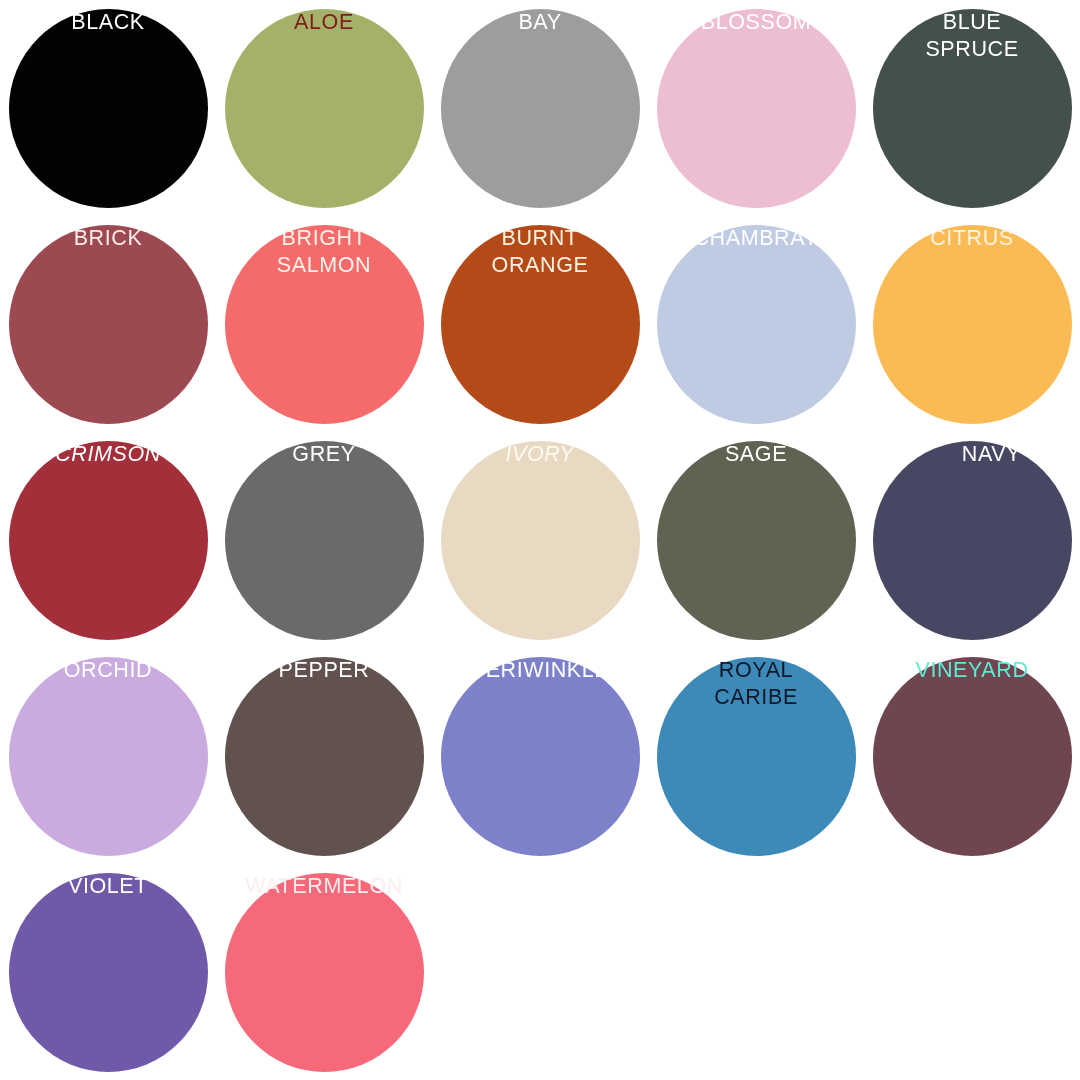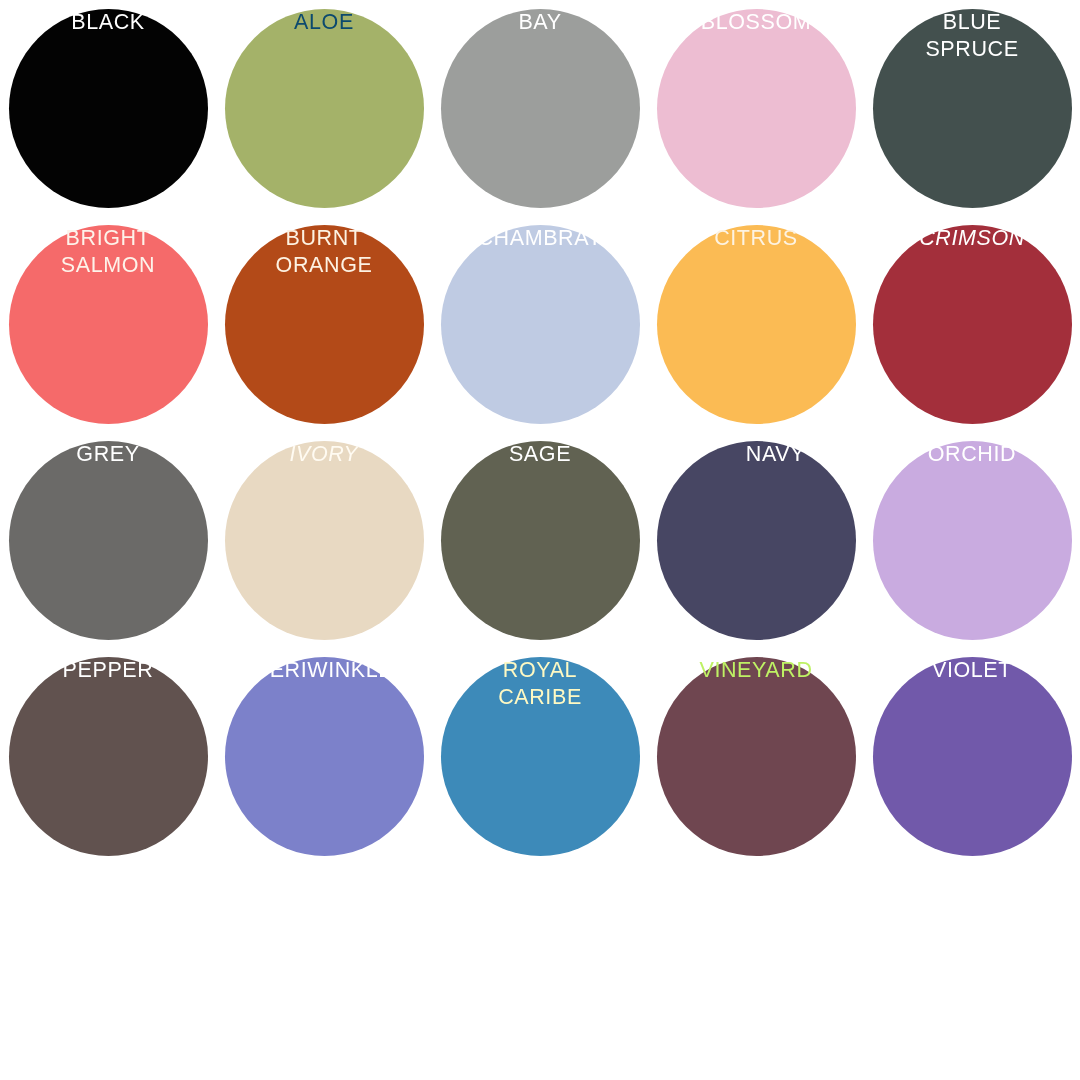--- a/index.html
+++ b/index.html
@@ -54,37 +54,42 @@
 <body>
 
 <div id="swatch-grid" style="background: rgb(255, 255, 255); grid-template-columns: repeat(5, 1fr); grid-template-rows: repeat(5, 1fr);">
     <div class="swatch-cell">
       <div class="swatch-circle" style="background: rgb(3, 3, 3);">
         <span class="swatch-label" style="color: rgb(255, 255, 255);">BLACK</span>
       </div>
     </div>
     <div class="swatch-cell">
       <div class="swatch-circle" style="background: rgb(164, 178, 105);">
-        <span class="swatch-label" style="color: #0c4a6e;">ALOE</span>
+        <span class="swatch-label" style="color: #7f1d1d;">ALOE</span>
       </div>
     </div>
     <div class="swatch-cell">
       <div class="swatch-circle" style="background: rgb(156, 158, 156);">
         <span class="swatch-label" style="color: rgb(255, 255, 255);">BAY</span>
       </div>
     </div>
     <div class="swatch-cell">
       <div class="swatch-circle" style="background: rgb(237, 189, 210);">
         <span class="swatch-label" style="color: rgb(255, 255, 255);">BLOSSOM</span>
       </div>
     </div>
     <div class="swatch-cell">
       <div class="swatch-circle" style="background: rgb(67, 80, 78);">
         <span class="swatch-label" style="color: rgb(255, 255, 255);">BLUE
 SPRUCE</span>
+      </div>
+    </div>
+    <div class="swatch-cell">
+      <div class="swatch-circle" style="background: rgb(157, 73, 81);">
+        <span class="swatch-label" style="color: rgb(251, 237, 235);">BRICK</span>
       </div>
     </div>
     <div class="swatch-cell">
       <div class="swatch-circle" style="background: rgb(245, 106, 106);">
         <span class="swatch-label" style="color: rgb(253, 243, 234);">BRIGHT
 SALMON</span>
       </div>
     </div>
     <div class="swatch-cell">
       <div class="swatch-circle" style="background: rgb(179, 74, 24);">
@@ -137,27 +142,32 @@
         <span class="swatch-label" style="color: rgb(255, 255, 255);">PEPPER</span>
       </div>
     </div>
     <div class="swatch-cell">
       <div class="swatch-circle" style="background: rgb(124, 129, 202);">
         <span class="swatch-label" style="color: rgb(255, 255, 255);">PERIWINKLE</span>
       </div>
     </div>
     <div class="swatch-cell">
       <div class="swatch-circle" style="background: rgb(61, 138, 185);">
-        <span class="swatch-label" style="color: #fef9c3;">ROYAL
+        <span class="swatch-label" style="color: #0f172a;">ROYAL
 CARIBE</span>
       </div>
     </div>
     <div class="swatch-cell">
       <div class="swatch-circle" style="background: rgb(111, 70, 80);">
-        <span class="swatch-label" style="color: #bef264;">VINEYARD</span>
+        <span class="swatch-label" style="color: #5eead4;">VINEYARD</span>
       </div>
     </div>
     <div class="swatch-cell">
       <div class="swatch-circle" style="background: rgb(113, 89, 170);">
         <span class="swatch-label" style="color: rgb(255, 255, 255);">VIOLET</span>
       </div>
     </div>
+    <div class="swatch-cell">
+      <div class="swatch-circle" style="background: rgb(245, 105, 122);">
+        <span class="swatch-label" style="color: rgb(253, 238, 238);">WATERMELON</span>
+      </div>
+    </div>
   </div>
 
 </body></html>

